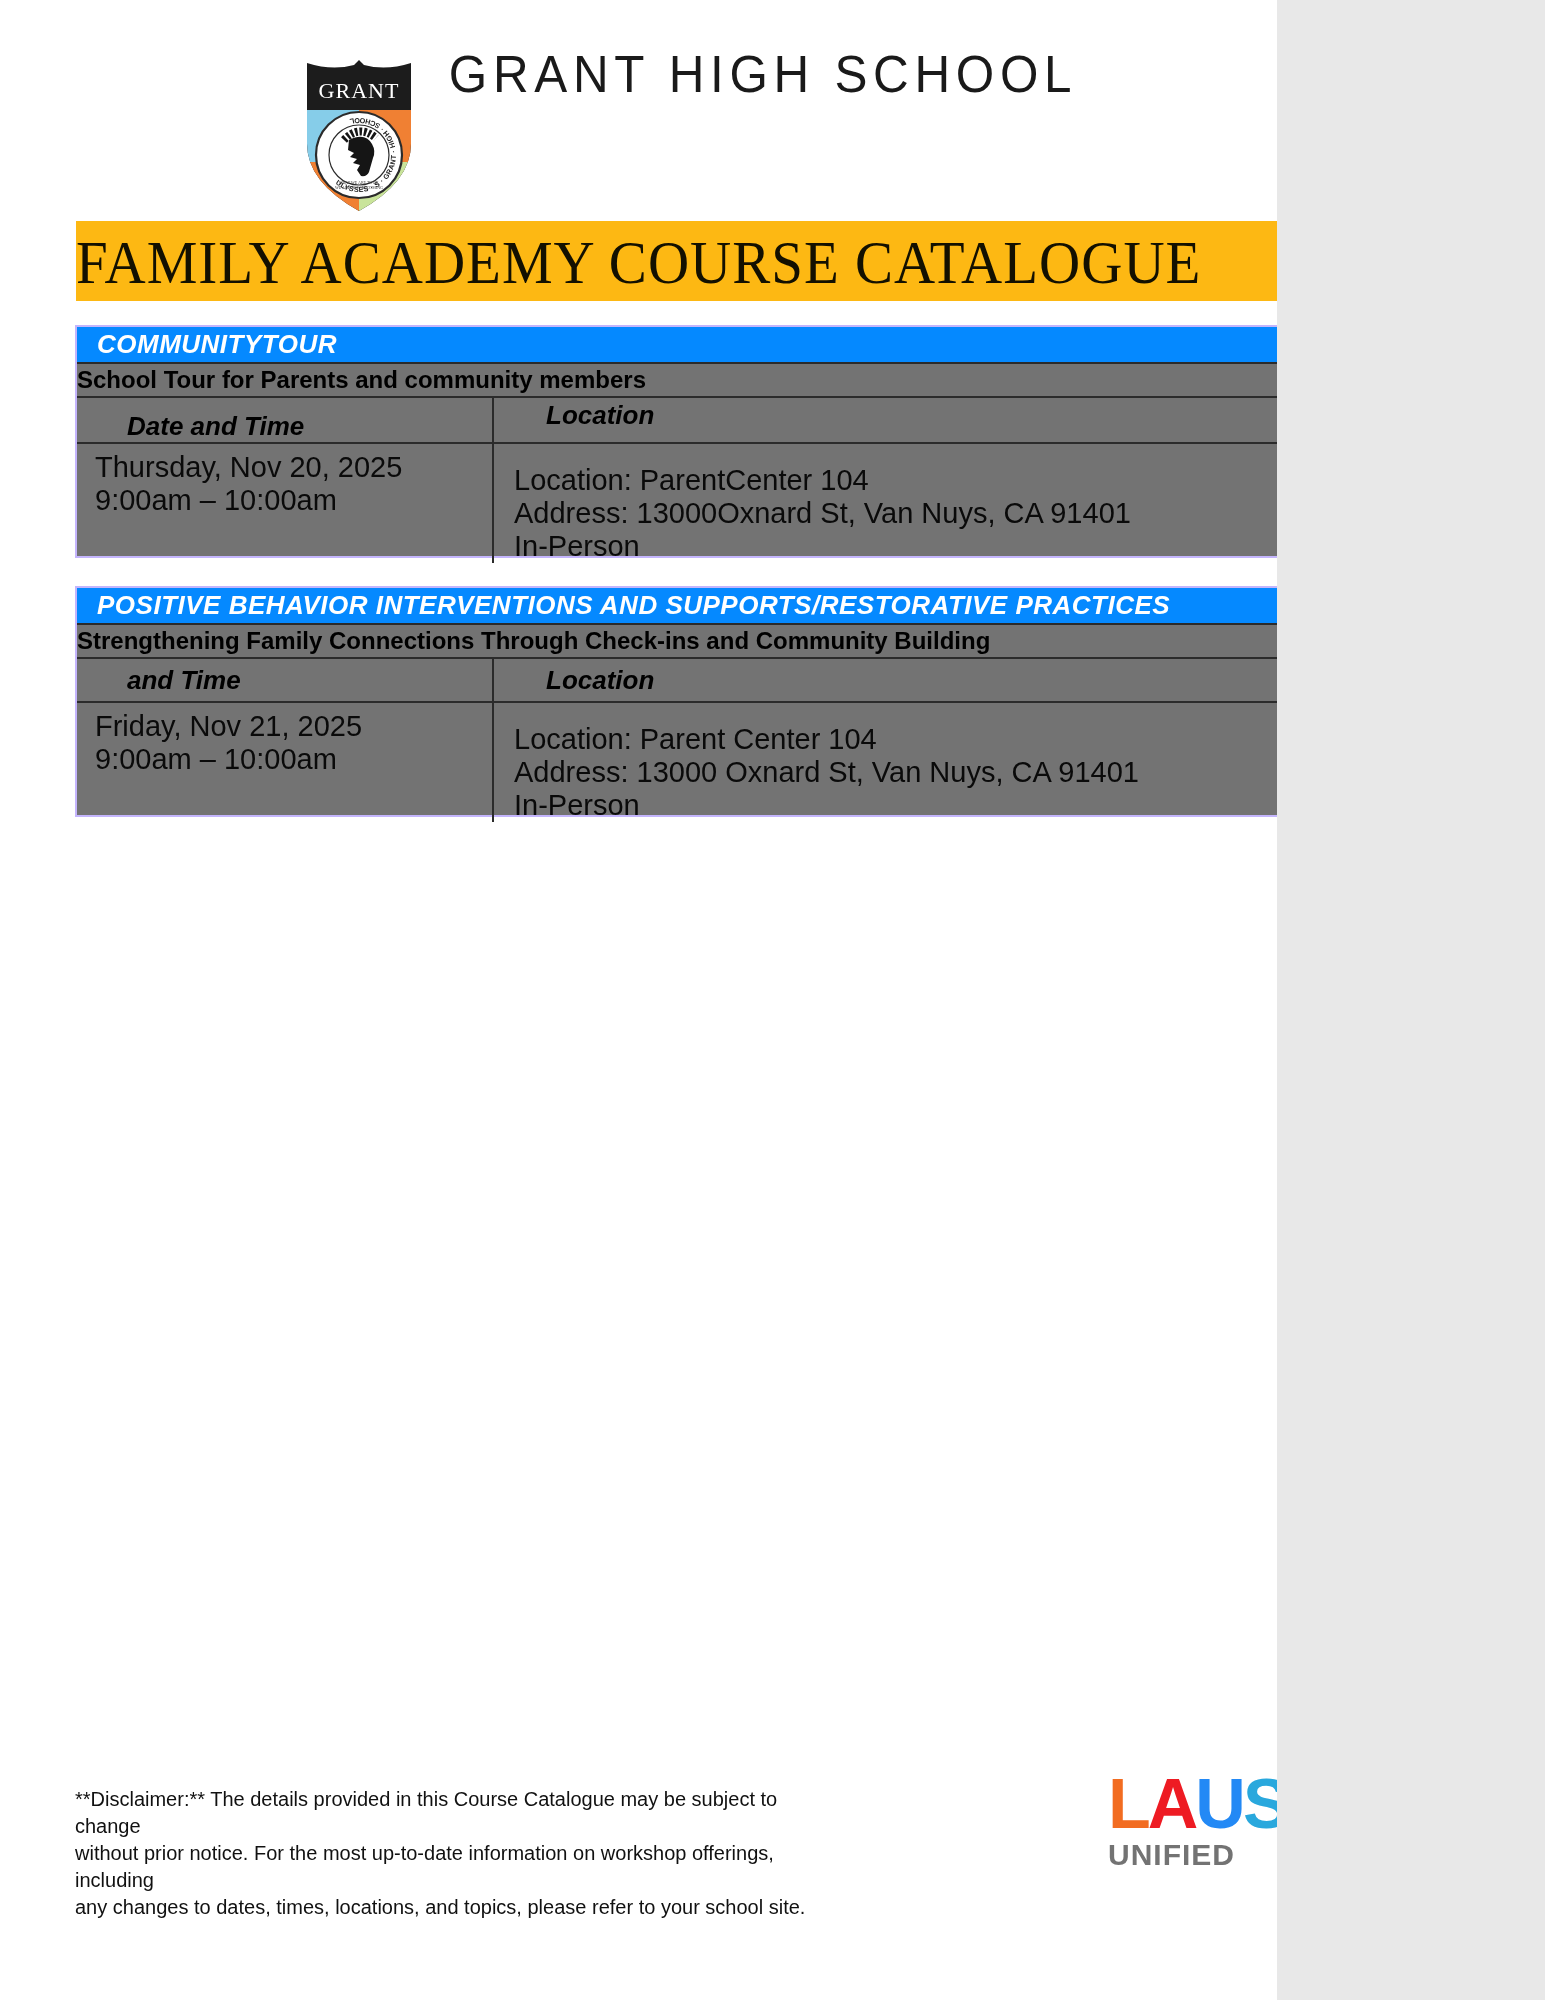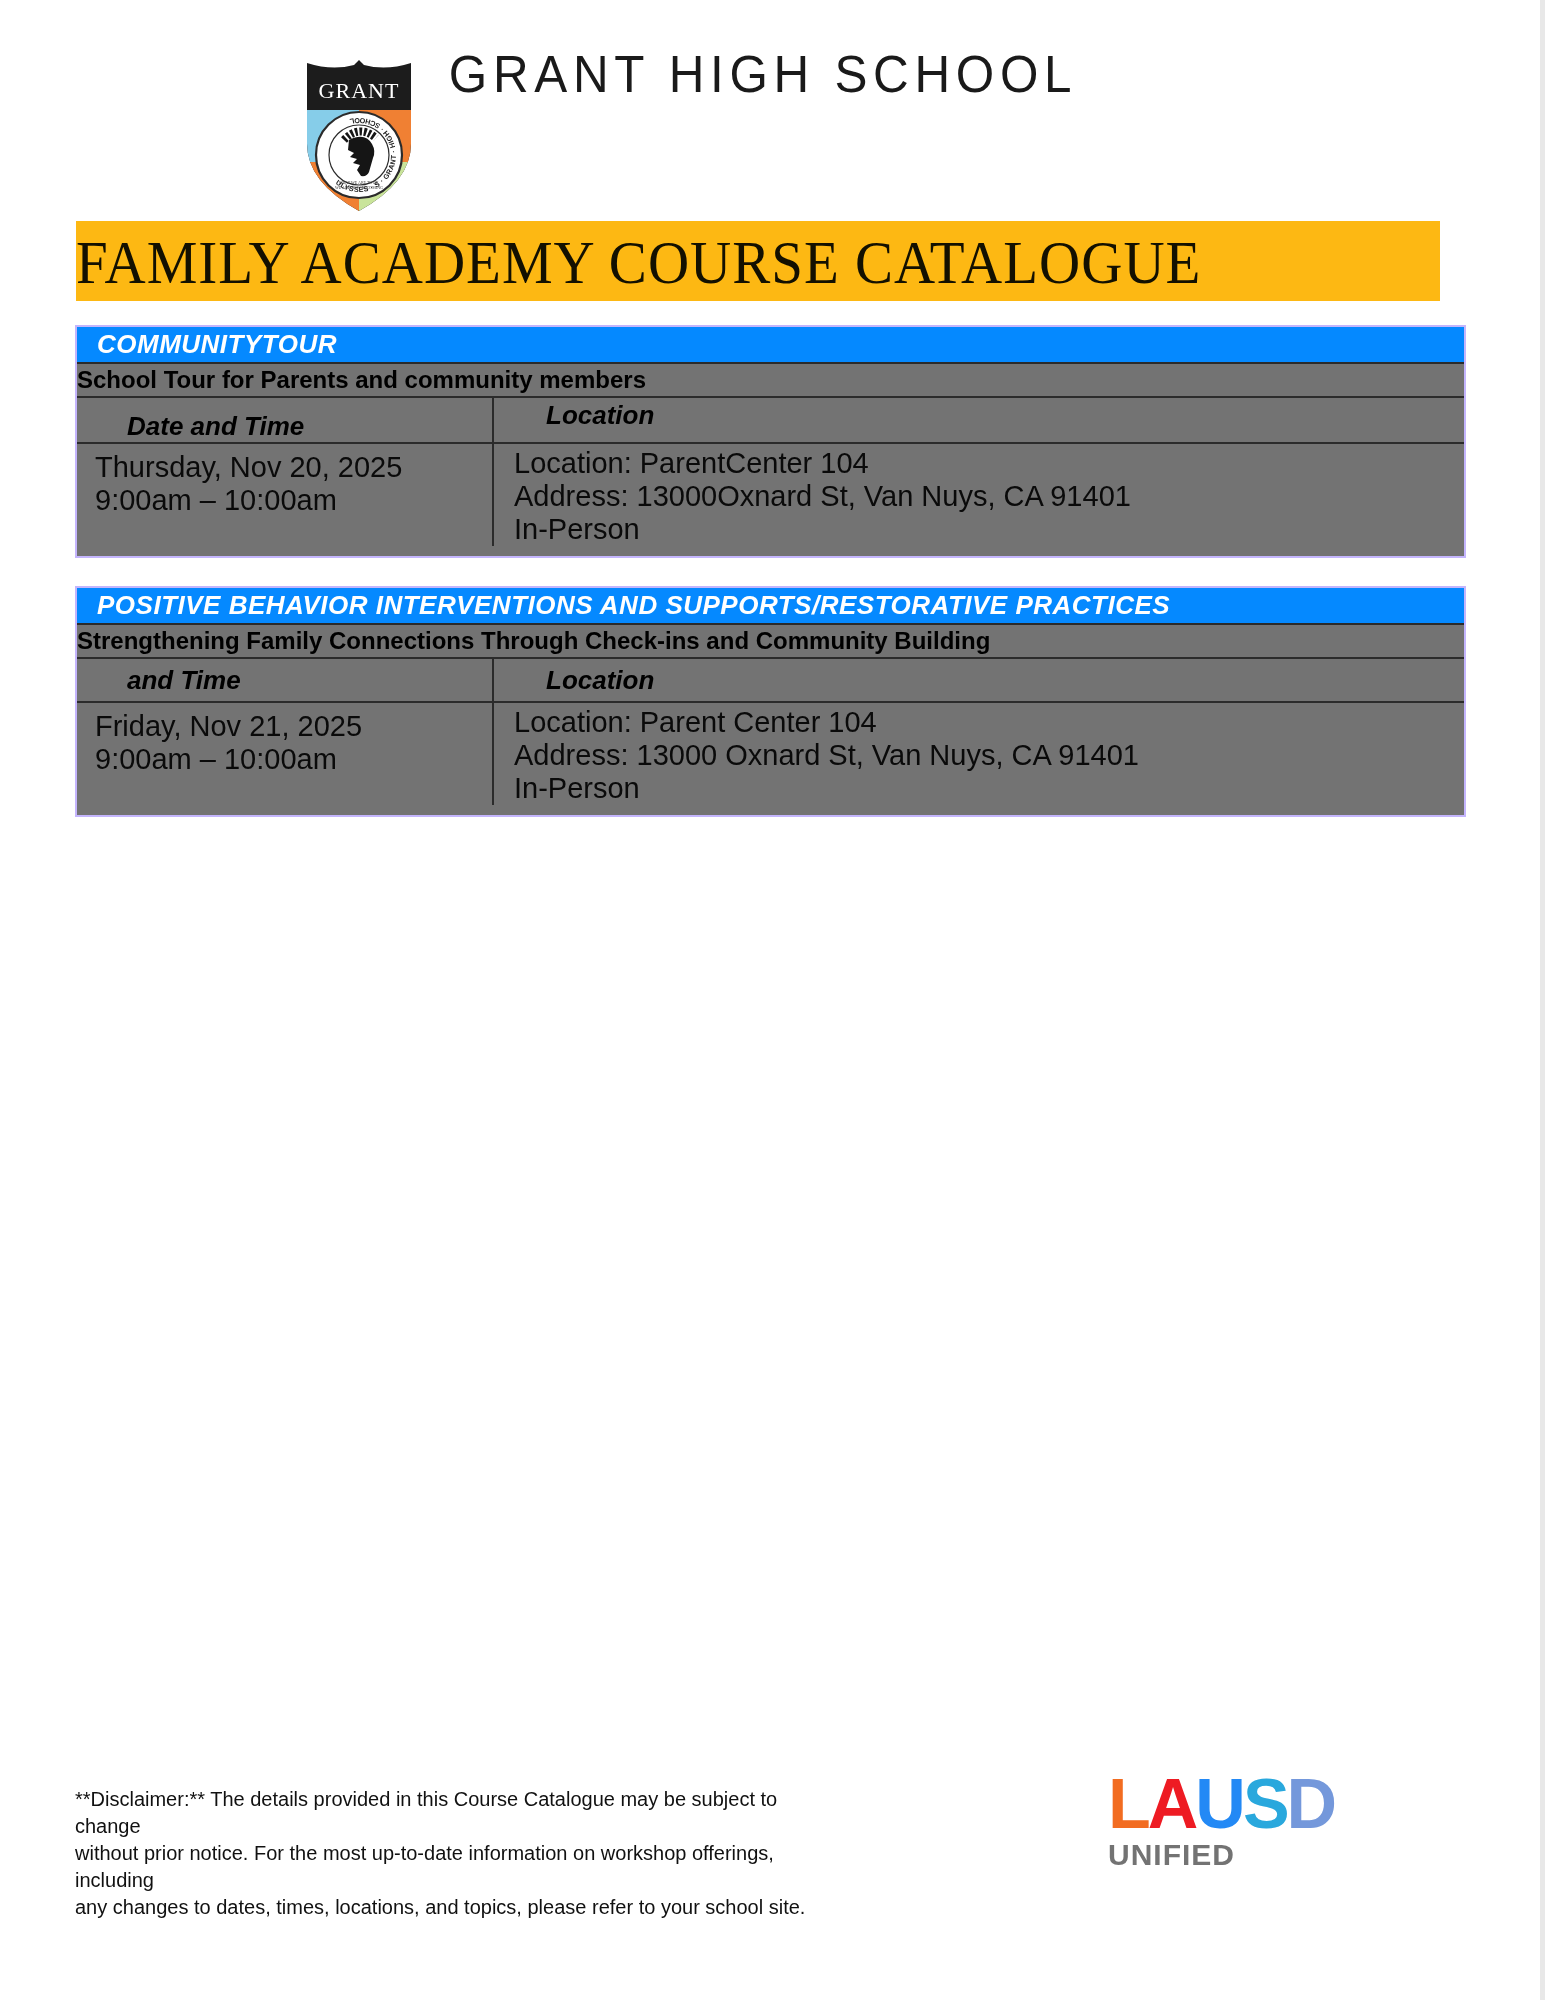--- a/index.html
+++ b/index.html
@@ -1,18 +1,18 @@
 <!DOCTYPE html>
 <html><head>
 <meta charset="utf-8">
 <style>
   html,body{margin:0;padding:0;background:#e8e8e8;}
   .page{
     position:relative;
-    width:1540px;height:2000px;
+    width:1277px;height:2000px;
     background:#ffffff;
     font-family:"Liberation Sans", sans-serif;
     overflow:hidden;
   }
   
   .logo{position:absolute;left:302px;top:54px;width:114px;height:162px;}
   .school-title{
     position:absolute;left:440px;top:44px;width:680px;
     text-align:center;
     font-size:52px;font-weight:200;letter-spacing:6px;color:#1a1a1a;
@@ -53,21 +53,21 @@
   .sec-1 .cols-head{height:46px;}
   .sec-2 .cols-head{height:44px;}
   .col-dt{width:417px;box-sizing:border-box;border-right:2px solid #2b2b2b;padding-left:18px;}
   .col-loc{flex:1;box-sizing:border-box;padding-left:20px;}
   .hdr-label{font-size:26px;font-weight:bold;font-style:italic;color:#000;margin-left:32px;}
   .sec-1 .cols-head .col-dt .hdr-label{display:block;margin-top:13px;}
   .sec-1 .cols-head .col-loc .hdr-label{display:block;margin-top:2px;}
   .sec-2 .cols-head .hdr-label{display:block;margin-top:6px;}
   .cols-body{border-bottom:none;flex:1;}
   .cols-body .col-dt{padding-top:7px;}
-  .cols-body .col-loc{padding-top:3px;}
+  .cols-body .col-loc{padding-top:20px;}
   .body-line{font-size:29px;color:#0a0a0a;line-height:33px;}
   
   .disclaimer{
     position:absolute;left:75px;top:1786px;width:760px;
     font-size:20px;color:#111;line-height:27px;
   }
   .lausd{position:absolute;left:1108px;top:1764px;width:330px;}
   .lausd-word{
     font-size:70px;font-weight:800;letter-spacing:-3px;line-height:80px;
     white-space:nowrap;

